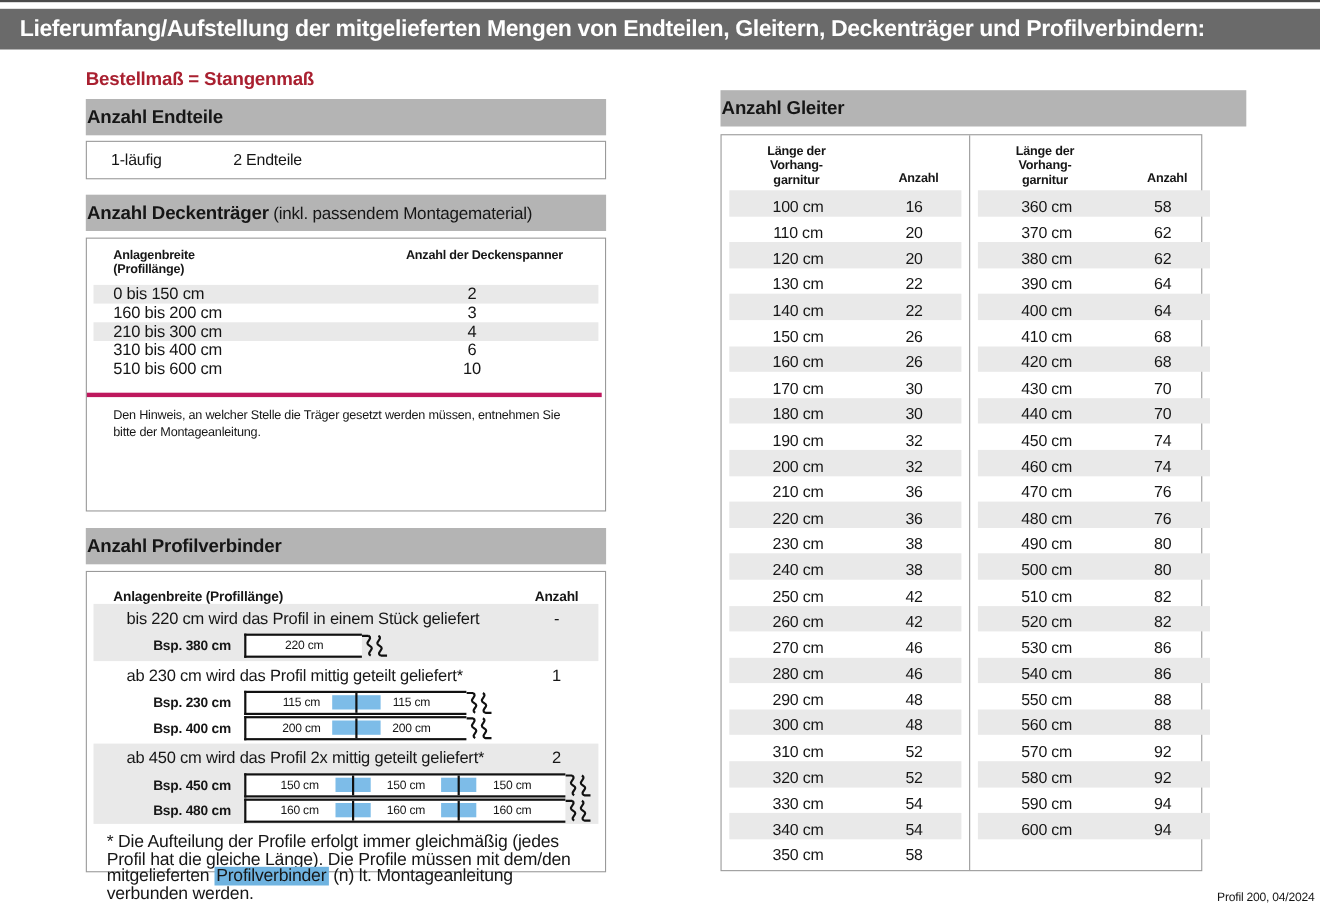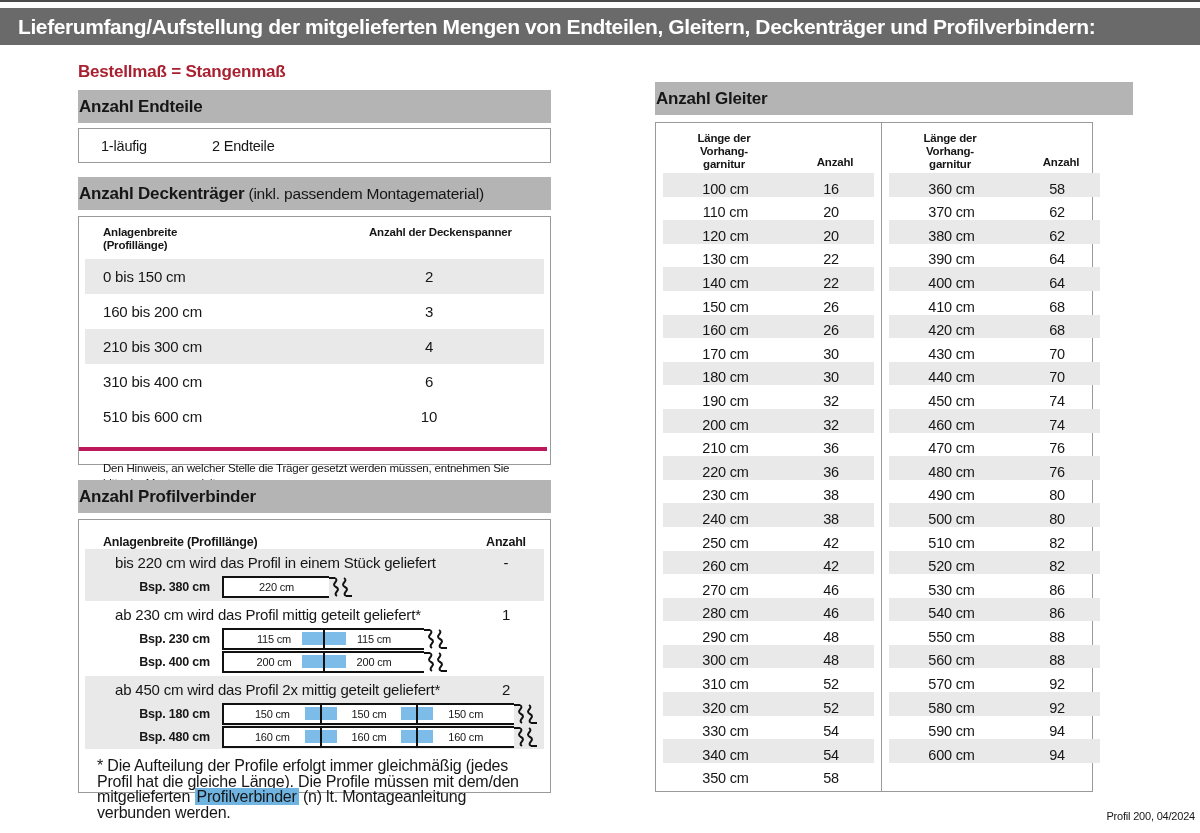--- a/index.html
+++ b/index.html
@@ -26,21 +26,21 @@
   
   .endteile-box{left:78px;top:128px;width:473px;height:35px;display:flex;align-items:center;font-size:14.5px;gap:28px;}
   .e1{margin-left:22px;width:83px;}
 
   
   .decken-box{left:78px;top:216px;width:473px;height:249px;}
   .d-head{display:flex;padding:9px 0 4px;}
   .d-h1{margin-left:24px;width:238px;font-weight:bold;font-size:11.5px;line-height:13px;}
   .d-h2{margin-left:28px;font-weight:bold;font-size:11.5px;line-height:13px;}
   .d-rows{margin:3px 6px 13px;}
-  .d-row{display:flex;align-items:center;height:35px;font-size:15px;gap:12px;}
+  .d-row{display:flex;align-items:center;height:17px;font-size:15px;gap:12px;}
   .d-row.odd{background:#e9e9e9;}
   .d-range{flex:1;padding-left:18px;}
   .d-count{width:140px;margin-right:45px;text-align:center;}
   .d-note{border-top:4px solid #be185d;padding:10px 24px 0;font-size:11.5px;line-height:15px;max-width:420px;}
 
   
   .verb-box{left:78px;top:519px;width:473px;height:274px;}
   .v-head{display:flex;align-items:flex-end;padding-top:8px;height:21px;box-sizing:content-box;}
   .v-h1{margin-left:24px;flex:1;font-weight:bold;font-size:12.5px;}
   .v-h2{width:60px;text-align:center;margin-right:14px;font-weight:bold;font-size:12.5px;}
@@ -212,21 +212,21 @@
   </div>
 
   <div class="v-gap"></div>
 
   <div class="v-block v-gray v-g3">
     <div class="v-row">
       <span class="v-text">ab 450 cm wird das Profil 2x mittig geteilt geliefert*</span>
       <span class="v-count">2</span>
     </div>
     <div class="ex-row">
-      <span class="ex-label">Bsp. 180 cm</span>
+      <span class="ex-label">Bsp. 450 cm</span>
       <div class="bar" style="width:290px">
         <div class="seg">150 cm</div>
         <div class="seg">150 cm</div>
         <div class="seg">150 cm</div>
         <div class="conn small" style="left:33.33%">
             <div class="blue"></div>
             <div class="vline"></div>
           </div>
         <div class="conn small" style="left:66.66%">
             <div class="blue"></div>

